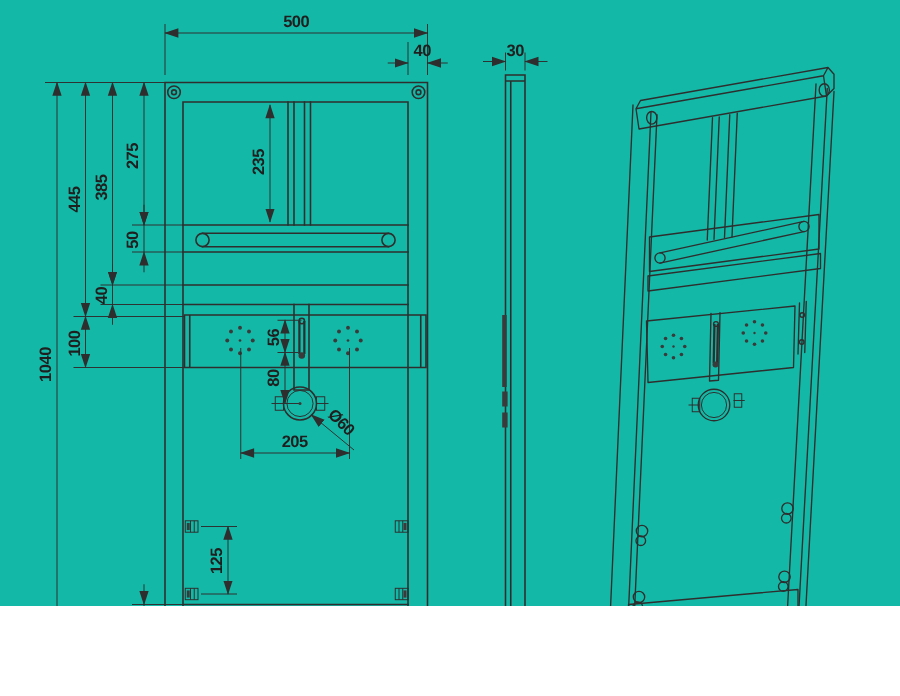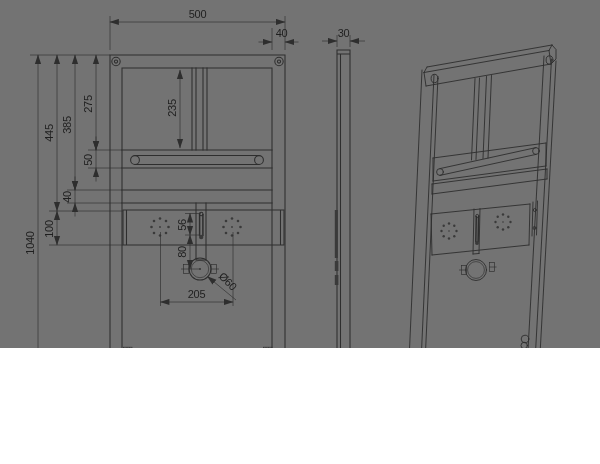--- a/index.html
+++ b/index.html
@@ -1,16 +1,16 @@
 <!DOCTYPE html>
 <html><head>
 <meta charset="utf-8">
 <style>
   html,body{margin:0;padding:0;background:#ffffff;}
-  #stage{position:relative;width:600px;height:348px;background:#737373;overflow:hidden;}
+  #stage{position:relative;width:600px;height:404px;background:#14b8a6;overflow:hidden;font-weight:bold;}
   svg{position:absolute;left:0;top:0;}
   .fl{stroke:#2e2e2e;stroke-width:1.05;fill:none;stroke-linecap:square;}
   .fl2{stroke:#2e2e2e;stroke-width:0.9;fill:none;stroke-linecap:round;stroke-linejoin:round;}
   .tl{stroke:#2e2e2e;stroke-width:0.65;fill:none;}
   .thk{stroke:#2e2e2e;stroke-width:1.5;fill:none;}
   .dk{fill:#3a3a3a;stroke:none;}
   text{font-family:"Liberation Sans",sans-serif;font-size:11px;fill:#1f1f1f;letter-spacing:-0.3px;}
 </style>
 </head>
 <body>

